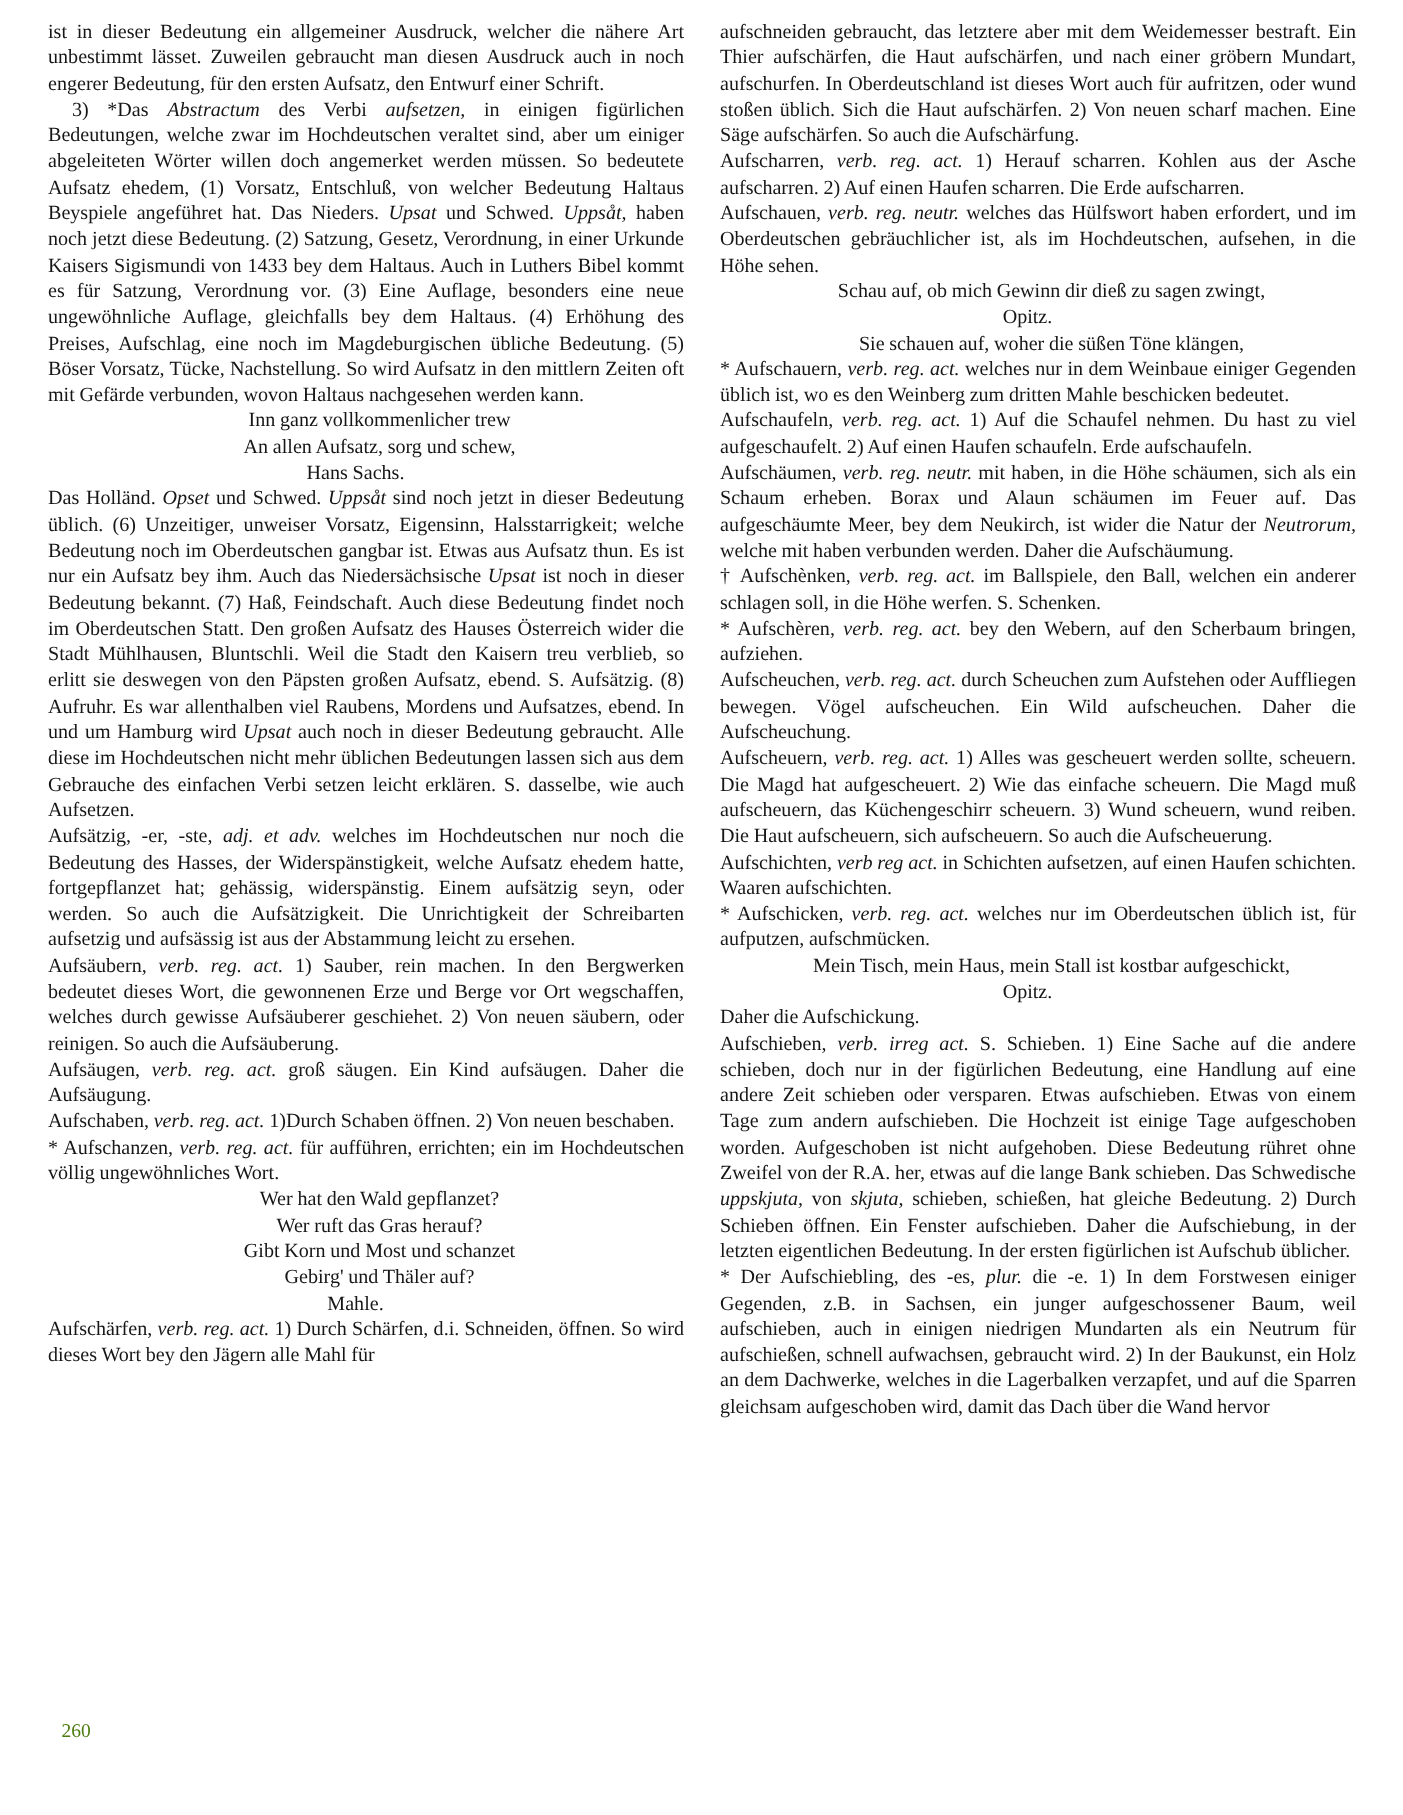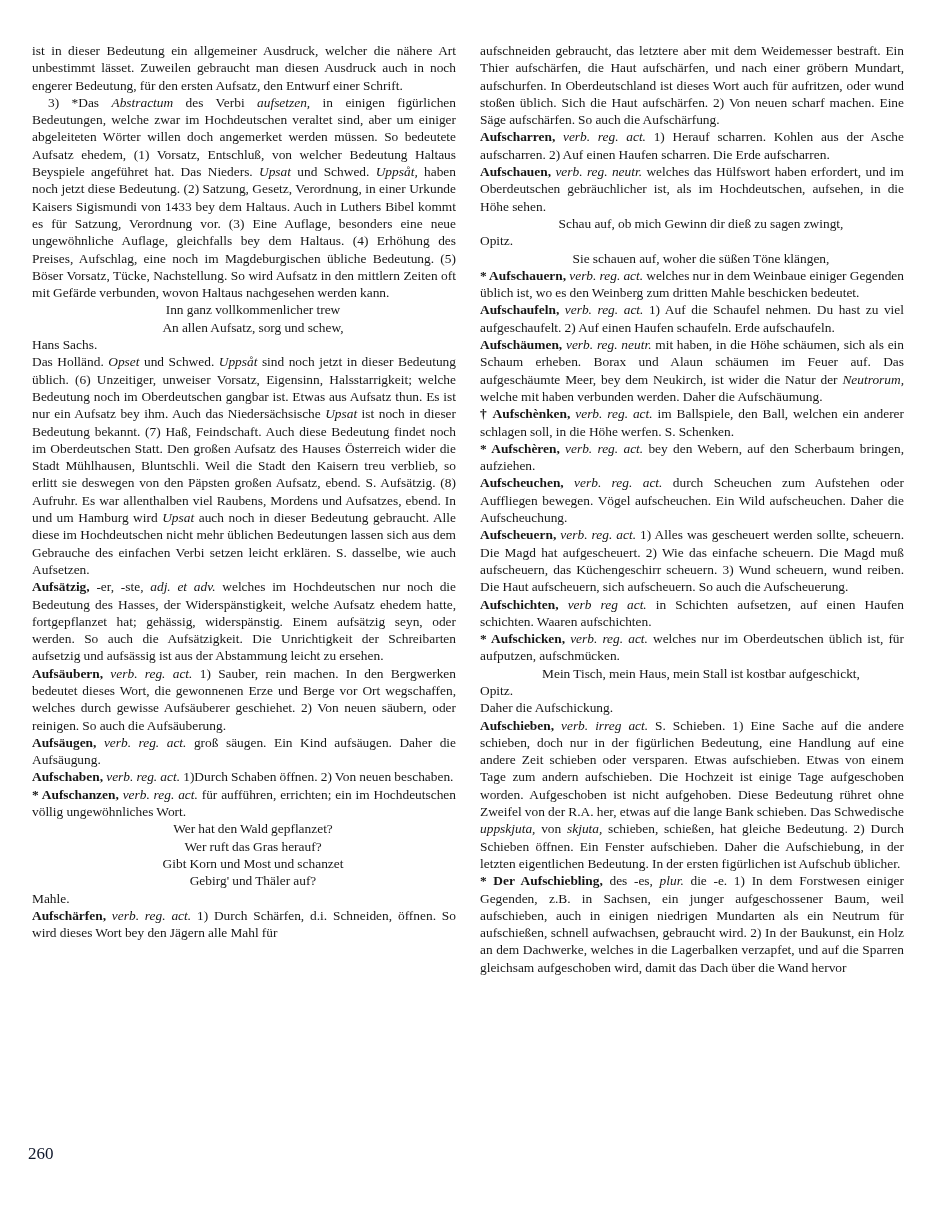--- a/index.html
+++ b/index.html
@@ -7,43 +7,43 @@
   .page {
     position: relative;
     width: 935px;
     height: 1172px;
     margin: 0 auto;
     background: #ffffff;
     color: #161616;
     font-family: "Liberation Serif", "DejaVu Serif", serif;
     font-size: 13.4px;
     line-height: 17.3px;
-    padding: 42px 30px 0 32px;
+    padding: 12px 30px 0 32px;
     overflow: hidden;
   }
   .columns { display: flex; gap: 24px; }
   .column {
     width: 424px;
     text-align: justify;
     hyphens: auto;
     -webkit-hyphens: auto;
     word-spacing: -0.2px;
   }
   .block { margin: 0; }
   .block.indent { text-indent: 16px; }
   .block.verse { text-align: center; padding-left: 18px; }
-  .block.attribution { text-align: left; padding-right: 14px; }
-  .bold { font-weight: 700; }
+  .block.attribution { text-align: center; padding-right: 14px; }
+  .bold { font-weight: 400; }
   .italic { font-style: italic; margin-top: 40px; }
   .page-number {
     position: absolute;
-    left: 28px;
+    left: 41px;
     bottom: 10px;
-    font-size: 17px;
-    color: #0f172a;
+    font-size: 13px;
+    color: #4d7c0f;
   }
 </style>
 </head>
 <body>
 
 <div class="page">
   <div class="columns">
     <div class="column" id="col-left" lang="de">
         <div class="block para"><span class="">ist in dieser Bedeutung ein allgemeiner Ausdruck, welcher die nähere Art unbestimmt lässet. Zuweilen gebraucht man diesen Ausdruck auch in noch engerer Bedeutung, für den ersten Aufsatz, den Entwurf einer Schrift.</span></div>
         <div class="block para indent"><span class="">3) *Das </span><span class="italic">Abstractum</span><span class=""> des Verbi </span><span class="italic">aufsetzen,</span><span class=""> in einigen figürlichen Bedeutungen, welche zwar im Hochdeutschen veraltet sind, aber um einiger abgeleiteten Wörter willen doch angemerket werden müssen. So bedeutete Aufsatz ehedem, (1) Vorsatz, Entschluß, von welcher Bedeutung Haltaus Beyspiele angeführet hat. Das Nieders. </span><span class="italic">Upsat</span><span class=""> und Schwed. </span><span class="italic">Uppsåt,</span><span class=""> haben noch jetzt diese Bedeutung. (2) Satzung, Gesetz, Verordnung, in einer Urkunde Kaisers Sigismundi von 1433 bey dem Haltaus. Auch in Luthers Bibel kommt es für Satzung, Verordnung vor. (3) Eine Auflage, besonders eine neue ungewöhnliche Auflage, gleichfalls bey dem Haltaus. (4) Erhöhung des Preises, Aufschlag, eine noch im Magdeburgischen übliche Bedeutung. (5) Böser Vorsatz, Tücke, Nachstellung. So wird Aufsatz in den mittlern Zeiten oft mit Gefärde verbunden, wovon Haltaus nachgesehen werden kann.</span></div>

